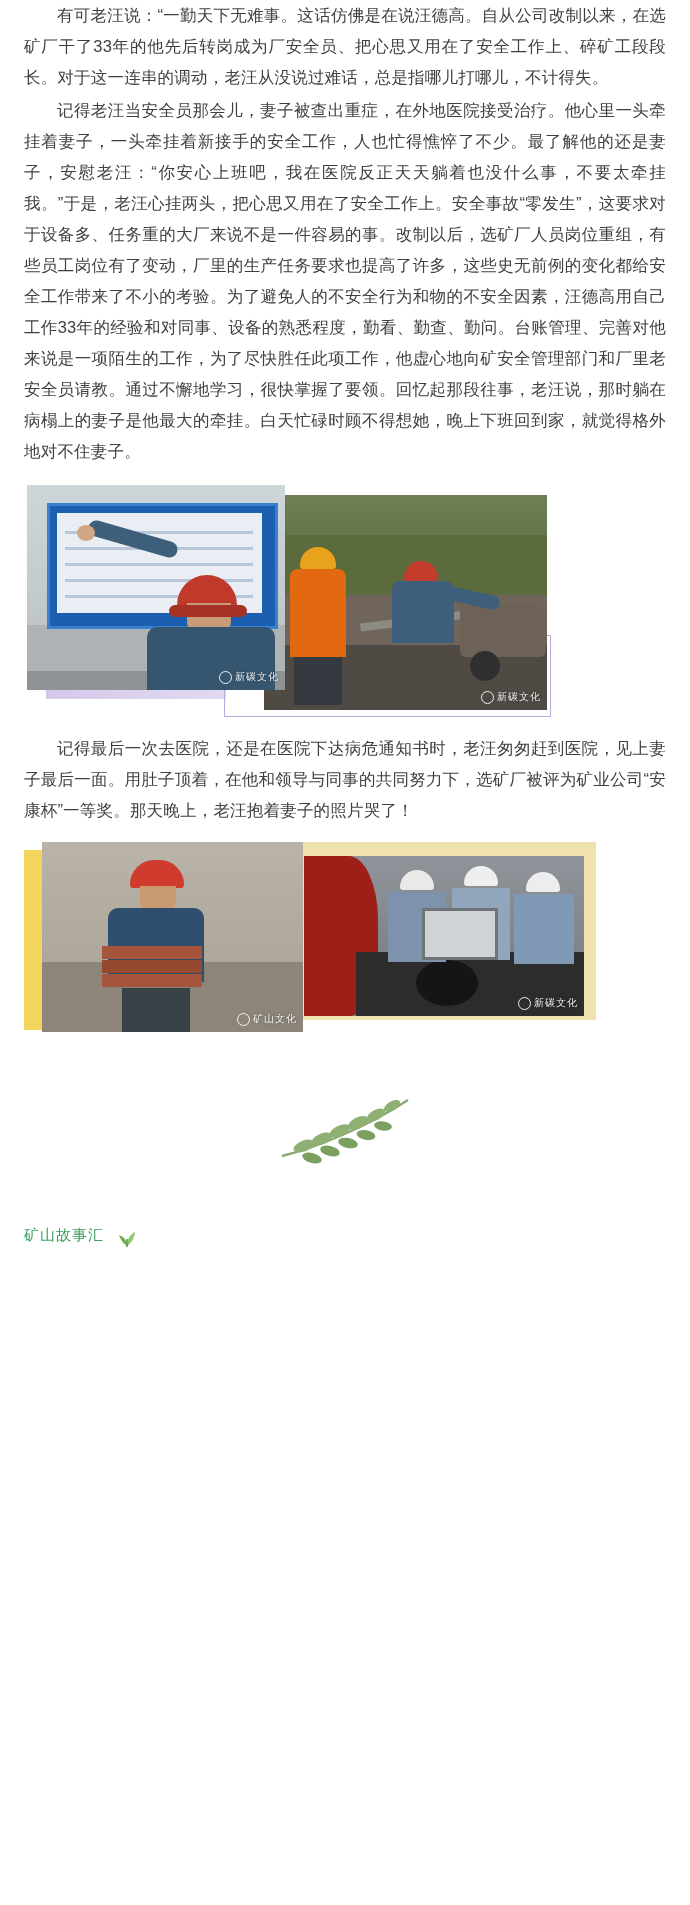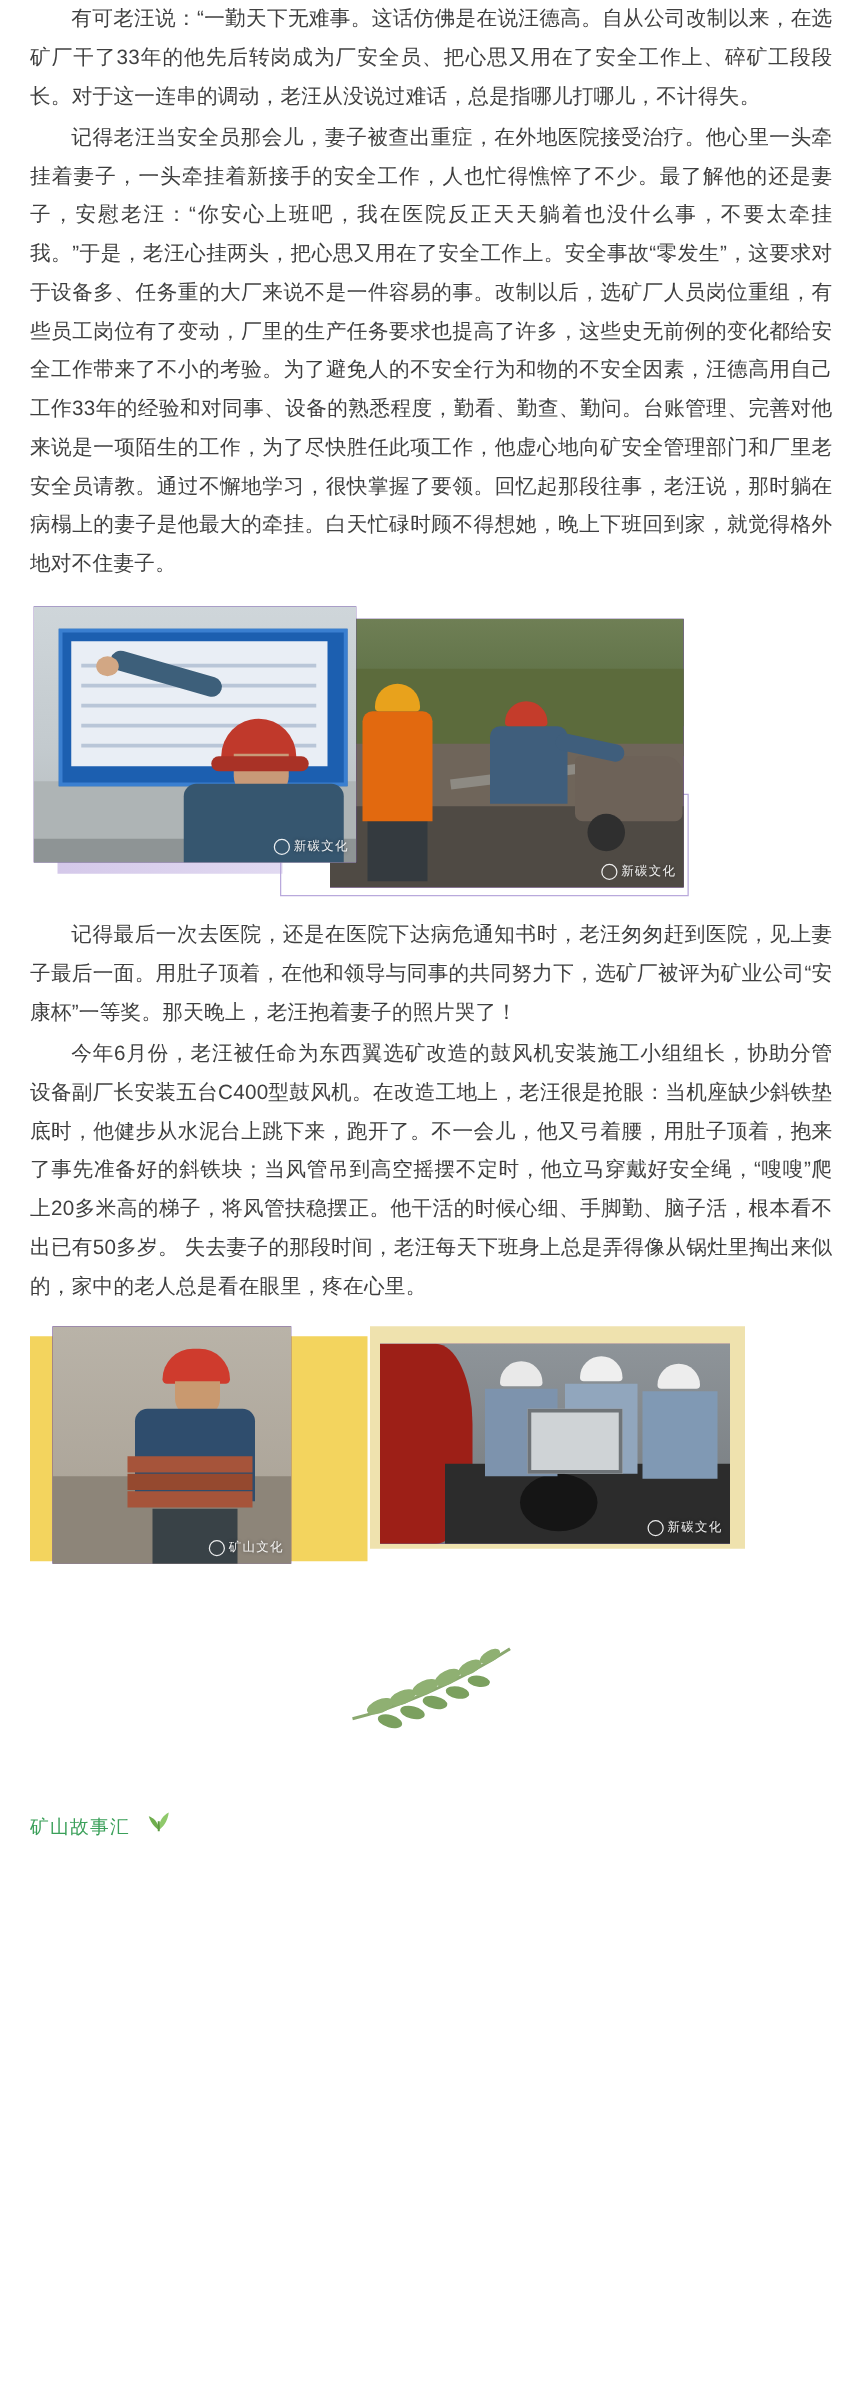--- a/index.html
+++ b/index.html
@@ -117,21 +117,21 @@
     left: 272px;
     top: 0px;
     width: 300px;
     height: 178px;
     background: #efe2ae;
   }
   .fig2-left {
     position: absolute;
     left: 18px;
     top: 0px;
-    width: 191px;
+    width: 261px;
     height: 190px;
     z-index: 3;
     overflow: hidden;
   }
   .fig2-right {
     position: absolute;
     left: 280px;
     top: 14px;
     width: 280px;
     height: 160px;
@@ -205,21 +205,21 @@
     position: absolute;
     left: 50%;
     top: 22px;
     transform: translateX(-50%);
   }
   .brand {
     position: absolute;
     left: 0px;
     bottom: 6px;
     display: flex;
-    align-items: flex-end;
+    align-items: flex-start;
     gap: 12px;
   }
   .brand-text {
     color: #3ba05a;
     font-size: 15px;
     letter-spacing: 1px;
   }
 </style>
 </head>
 <body>
@@ -277,21 +277,20 @@
       </div>
       <div class="wm">
         <span class="wm-dot"></span>
         <span>新碳文化</span>
       </div>
     </div>
   </div>
 
   <p class="para">记得最后一次去医院，还是在医院下达病危通知书时，老汪匆匆赶到医院，见上妻子最后一面。用肚子顶着，在他和领导与同事的共同努力下，选矿厂被评为矿业公司“安康杯”一等奖。那天晚上，老汪抱着妻子的照片哭了！</p>
 
-  <p class="para">今年6月份，老汪被任命为东西翼选矿改造的鼓风机安装施工小组组长，协助分管设备副厂长安装五台C400型鼓风机。在改造工地上，老汪很是抢眼：当机座缺少斜铁垫底时，他健步从水泥台上跳下来，跑开了。不一会儿，他又弓着腰，用肚子顶着，抱来了事先准备好的斜铁块；当风管吊到高空摇摆不定时，他立马穿戴好安全绳，“嗖嗖”爬上20多米高的梯子，将风管扶稳摆正。他干活的时候心细、手脚勤、脑子活，根本看不出已有50多岁。 失去妻子的那段时间，老汪每天下班身上总是弄得像从锅灶里掏出来似的，家中的老人总是看在眼里，疼在心里。</p>
 
   <div class="figure-row2">
     <div class="fig2-band-left"></div>
     <div class="fig2-band-right"></div>
 
     <div class="photo fig2-left">
       <div class="scene">
         <div class="sk sC-wall"></div>
         <div class="sk sC-wall2"></div>
         <div class="sk sC-hat"></div>

